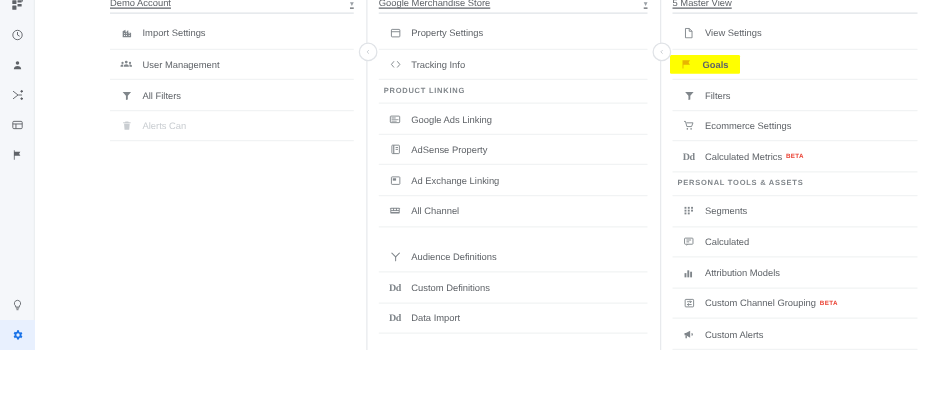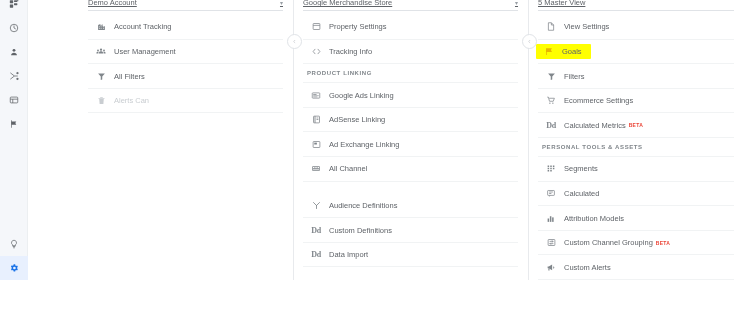--- a/index.html
+++ b/index.html
@@ -106,21 +106,21 @@
     gap:0px;
   }
   .item .ico{
     width:26px;flex:0 0 26px;
     display:flex;align-items:center;justify-content:center;
     color:#80868b;
   }
   .item .ico svg{display:block;}
   .item .txt{white-space:nowrap;}
   .item.disabled,.item.disabled .ico{color:#c9cdd1;}
-  .item.highlight{background:transparent;}
+  .item.highlight{background:transparent;font-weight:bold;}
   .item.highlight .hl{
     background:#ffff00;
     display:flex;align-items:center;
     padding:3px 9px 3px 0;
     margin-left:-2px;
     border-radius:1px;
   }
   .item.highlight .hl .ico{color:#e8b600;}
   .item.highlight .hl .txt{color:#5f6368;}
 
@@ -236,21 +236,21 @@
           <span class="caret">▾</span>
         </div>
 
         <div class="items">
           <div class="item">
             <span class="ico">
               <svg width="9" height="9" viewBox="0 0 24 24" fill="currentColor">
                   <path d="M3 21V8l6-3v4l6-3v5h6v10zm3-3h2v-2H6zm0-4h2v-2H6zm4 4h2v-2h-2zm0-4h2v-2h-2zm0-4h2V8h-2zm6 8h2v-2h-2zm0-4h2v-2h-2z"></path>
                 </svg>
             </span>
-            <span class="txt">Account Tracking</span>
+            <span class="txt">Import Settings</span>
           </div>
 
           <div class="item">
             <span class="ico">
               <svg width="10" height="9" viewBox="0 0 26 24" fill="currentColor">
                   <circle cx="13" cy="7" r="3"></circle>
                   <circle cx="5" cy="9" r="2.4"></circle>
                   <circle cx="21" cy="9" r="2.4"></circle>
                   <path d="M13 11.5c-3.2 0-5.5 1.7-5.5 4V17h11v-1.5c0-2.3-2.3-4-5.5-4z"></path>
                   <path d="M5 12.5c-2.4 0-4.2 1.2-4.2 2.9V17H6v-1.5c0-1.1.4-2.1 1.1-2.8A6.6 6.6 0 0 0 5 12.5z"></path>
@@ -339,21 +339,21 @@
           </div>
 
           <div class="item">
             <span class="ico">
               <svg width="9" height="9" viewBox="0 0 24 24" fill="none" stroke="currentColor" stroke-width="2">
                   <rect x="4" y="3" width="16" height="18" rx="1.5"></rect>
                   <path d="M8 3v18" stroke-width="2.4"></path>
                   <path d="M12 8h5M12 12h5"></path>
                 </svg>
             </span>
-            <span class="txt">AdSense Linking</span>
+            <span class="txt">AdSense Property</span>
           </div>
 
           <div class="item">
             <span class="ico">
               <svg width="9" height="9" viewBox="0 0 24 24" fill="none" stroke="currentColor" stroke-width="2">
                   <rect x="3" y="4" width="18" height="16" rx="1.5"></rect>
                   <rect x="6" y="7" width="7" height="5" fill="currentColor" stroke="none"></rect>
                 </svg>
             </span>
             <span class="txt">Ad Exchange Linking</span>

